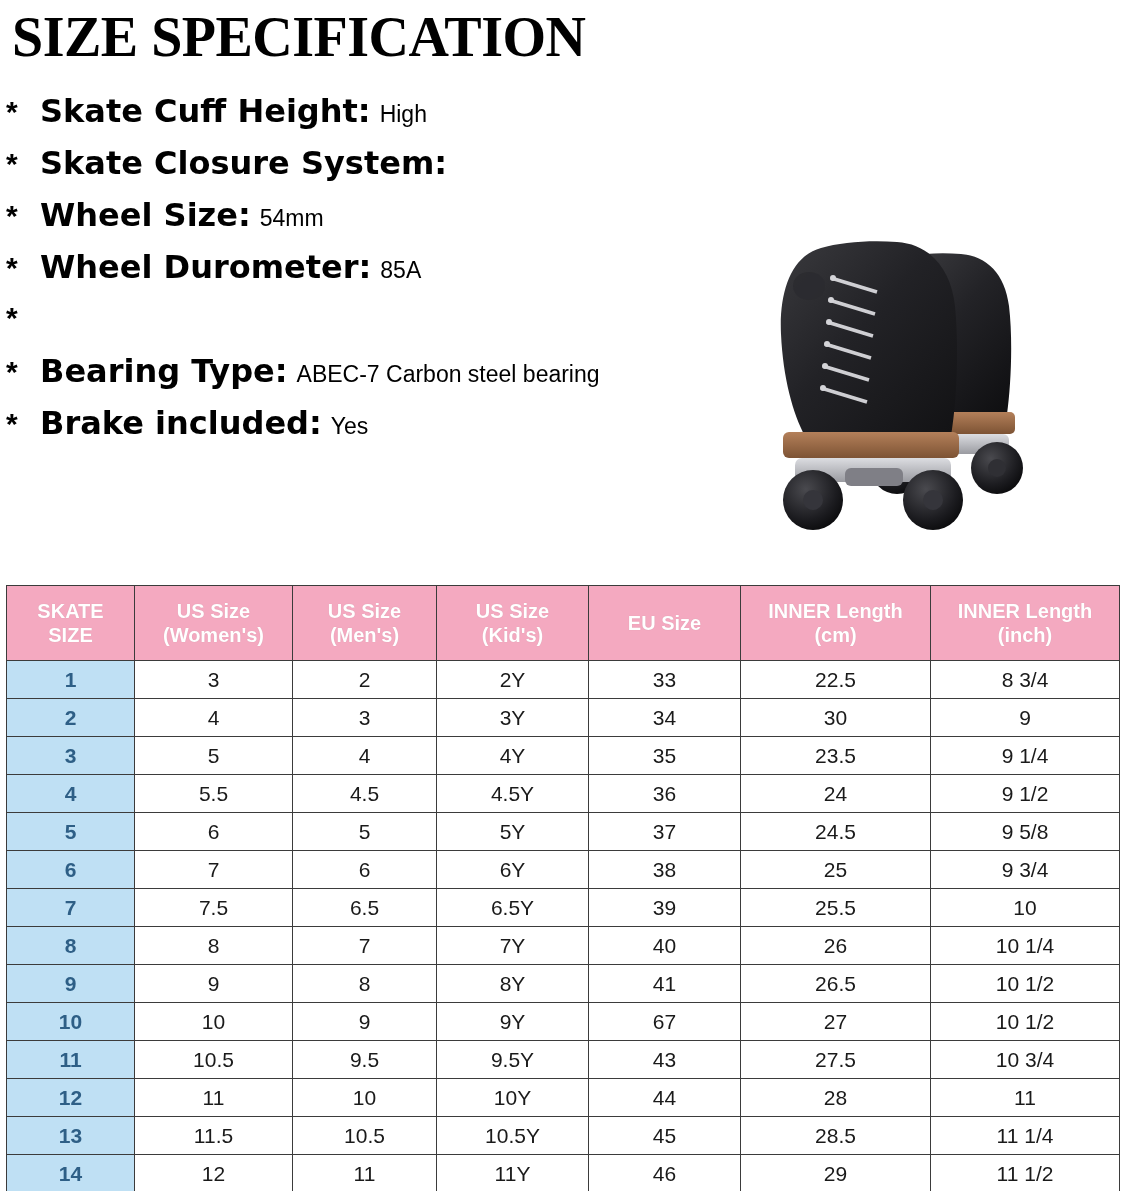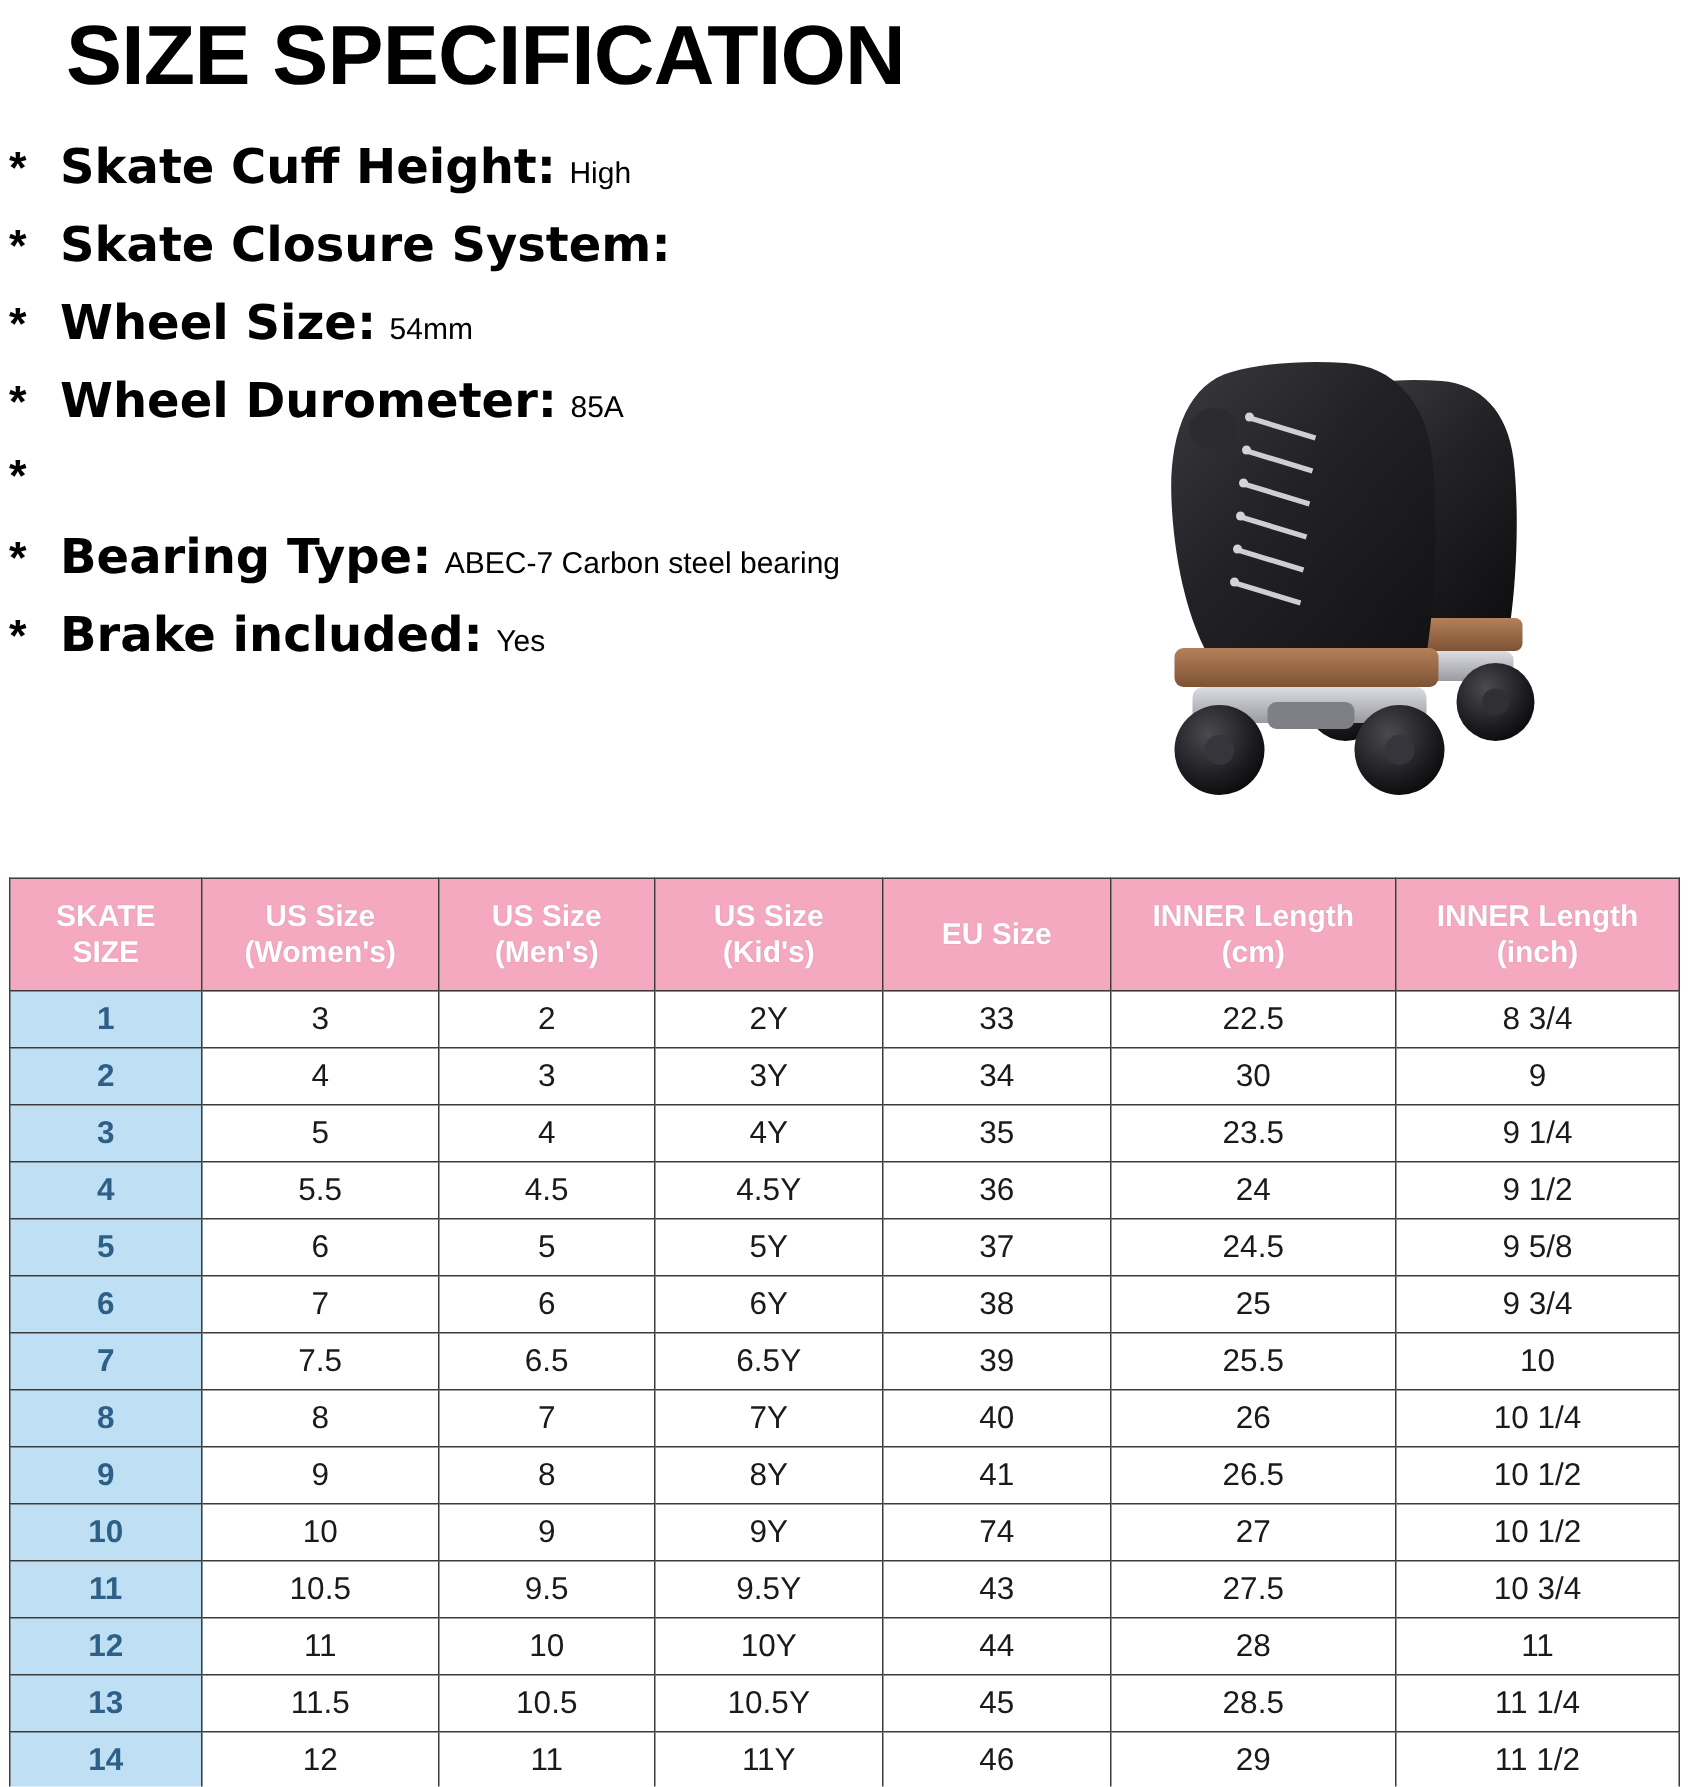--- a/index.html
+++ b/index.html
@@ -22,23 +22,22 @@
   }
   
   .title {
     position: absolute;
     left: 12px;
     top: 8px;
     font-size: 56px;
     font-weight: bold;
     letter-spacing: -0.5px;
     line-height: 1.05;
-    font-family: Liberation Sans, sans-serif;
+    font-family: Liberation Serif, serif;
     font-stretch: condensed;
-    margin-left: 32px;
   }
   
   .spec-list {
     position: absolute;
     left: 6px;
     top: 92px;
     width: 790px;
   }
   .spec-row {
     display: flex;
@@ -55,21 +54,21 @@
     flex: none;
   }
   .spec-label {
     font-size: 32px;
     font-weight: bold;
     font-family: "DejaVu Sans", sans-serif;
     white-space: nowrap;
     margin-right: 9px;
   }
   .spec-value {
-    font-size: 20px;
+    font-size: 23px;
     font-weight: normal;
     font-family: "Liberation Sans", sans-serif;
     white-space: nowrap;
   }
   
   .skate-figure {
     position: absolute;
     right: 0px;
     top: 200px;
     width: 400px;
@@ -338,21 +337,21 @@
           <td>8Y</td>
           <td>41</td>
           <td>26.5</td>
           <td>10 1/2</td>
         </tr>
         <tr>
           <td class="skate-size">10</td>
           <td>10</td>
           <td>9</td>
           <td>9Y</td>
-          <td>74</td>
+          <td>67</td>
           <td>27</td>
           <td>10 1/2</td>
         </tr>
         <tr>
           <td class="skate-size">11</td>
           <td>10.5</td>
           <td>9.5</td>
           <td>9.5Y</td>
           <td>43</td>
           <td>27.5</td>

